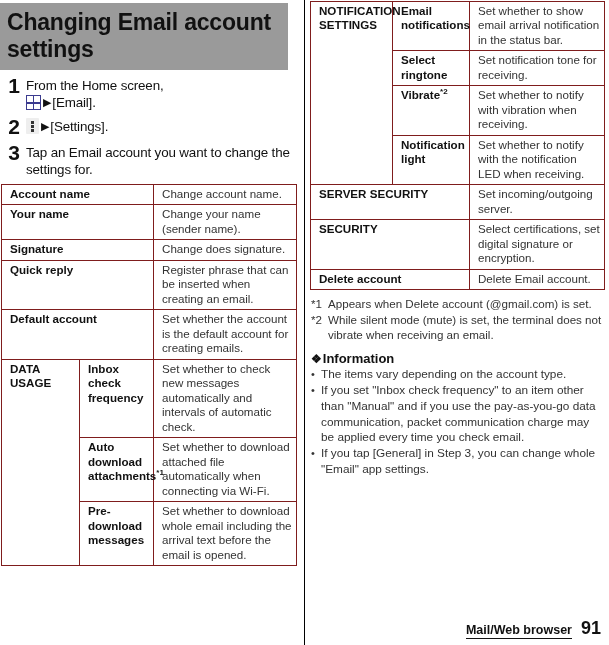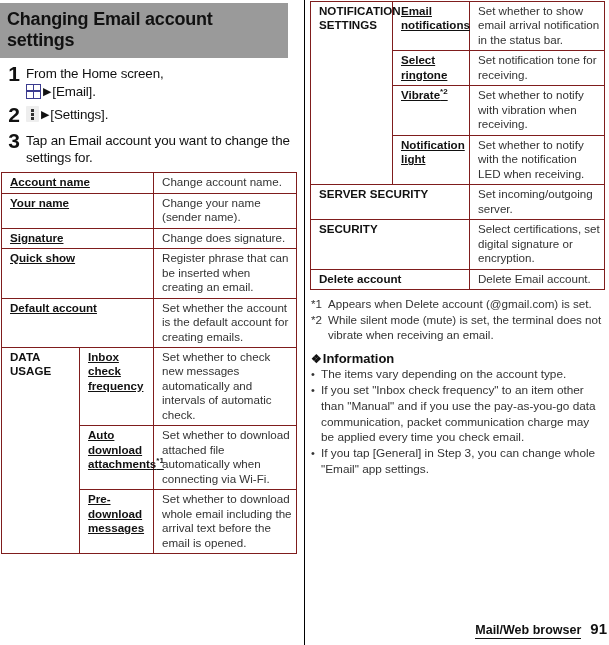--- a/index.html
+++ b/index.html
@@ -37,21 +37,21 @@
     box-sizing: border-box;
     padding: 0 2px 0 5px;
     position: relative;
   }
 
   
   .banner {
     background: #9a9a9a;
     color: #111;
     font-weight: bold;
-    font-size: 18px;
+    font-size: 23px;
     line-height: 1.18;
     padding: 6px 8px 7px 7px;
     margin: 3px 16px 0 0;
     letter-spacing: -0.2px;
   }
 
   
   .steps {
     margin: 5px 0 0 0;
     padding: 0 8px 0 2px;
@@ -153,21 +153,20 @@
     border: 1px solid #7f1d1d;
     padding: 2px 3px 3px 8px;
     vertical-align: top;
     font-size: 11.6px;
     line-height: 1.25;
     color: #333;
   }
   table.spec td.k {
     font-weight: bold;
     color: #111;
-    text-decoration: underline;
   }
   table.spec td.grp {
     font-weight: bold;
     color: #111;
   }
   .tbl-left-wrap {
     margin: 6px 7px 0 1px;
   }
   .tbl-right-wrap {
     margin: 1px 2px 0 0;
@@ -224,34 +223,34 @@
     flex: 0 0 10px;
     text-align: left;
     font-size: 11px;
     line-height: 1.45;
   }
   .info-text { flex: 1 1 auto; }
 
   
   .footer {
     position: absolute;
-    right: 2px;
+    right: 8px;
     bottom: 6px;
     display: flex;
     align-items: baseline;
     color: #111;
   }
   .footer-title {
     font-size: 12.5px;
     font-weight: bold;
     border-bottom: 1.4px solid #111;
     padding-bottom: 1px;
   }
   .footer-page {
-    font-size: 15px;
+    font-size: 18px;
     font-weight: bold;
     margin-left: 9px;
     text-align: right;
   }
 </style>
 </head>
 <body>
 
 <div class="page">
 
@@ -309,21 +308,21 @@
           </tr>
           <tr>
             <td class="k" colspan="2">Your name</td>
             <td>Change your name (sender name).</td>
           </tr>
           <tr>
             <td class="k" colspan="2">Signature</td>
             <td>Change does signature.</td>
           </tr>
           <tr>
-            <td class="k" colspan="2">Quick show</td>
+            <td class="k" colspan="2">Quick reply</td>
             <td>Register phrase that can be inserted when creating an email.</td>
           </tr>
           <tr>
             <td class="k" colspan="2">Default account</td>
             <td>Set whether the account is the default account for creating emails.</td>
           </tr>
           <tr>
             <td class="grp" rowspan="3">DATA USAGE</td>
             <td class="k">Inbox check frequency</td>
             <td>Set whether to check new messages automatically and intervals of automatic check.</td>

